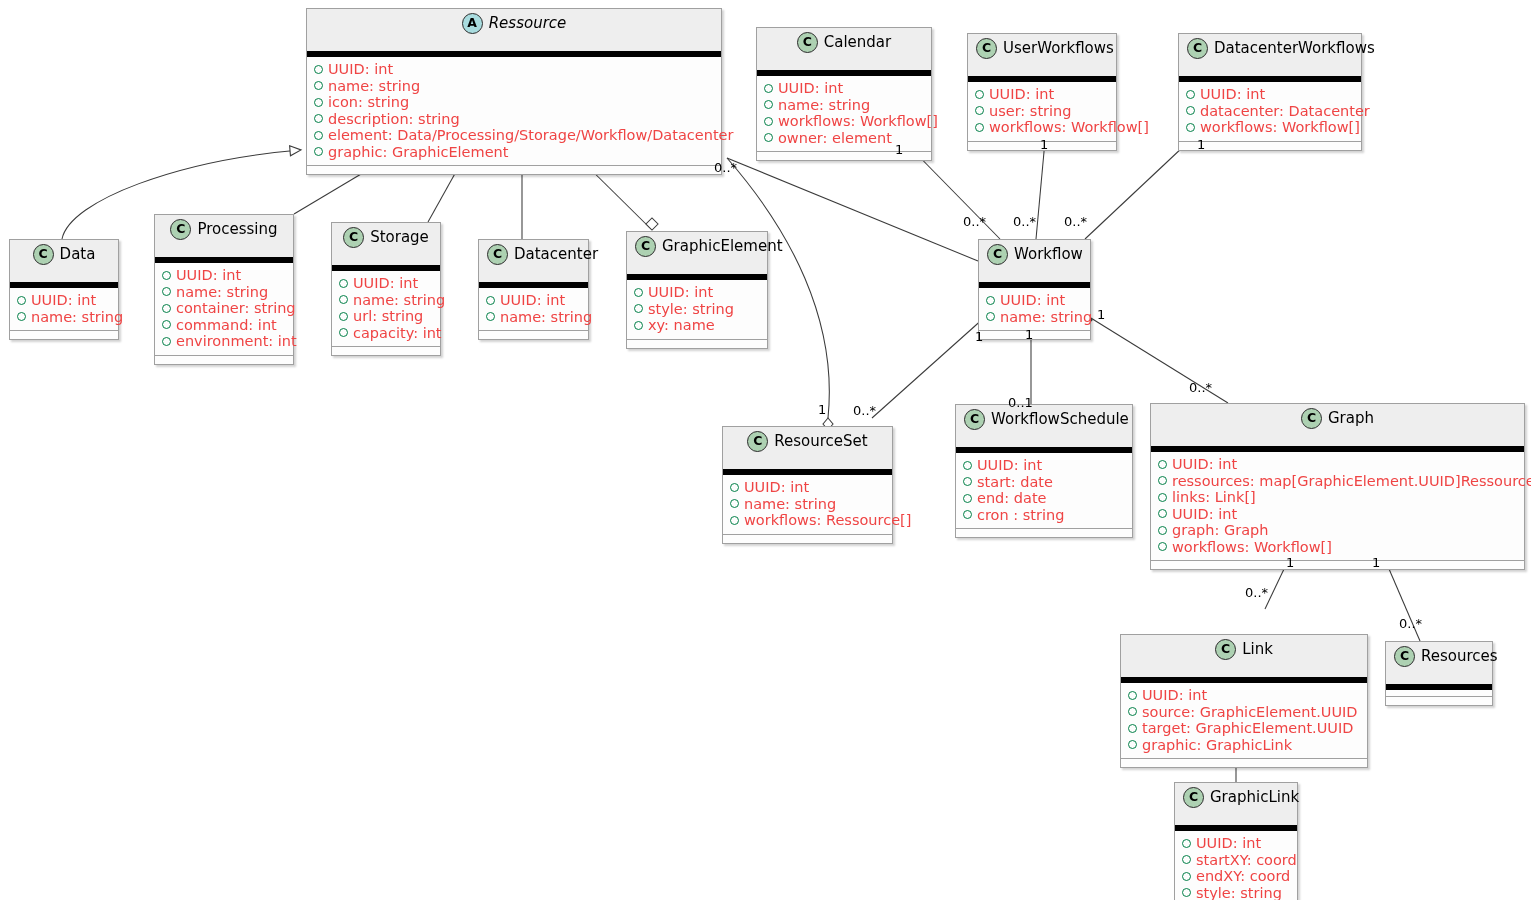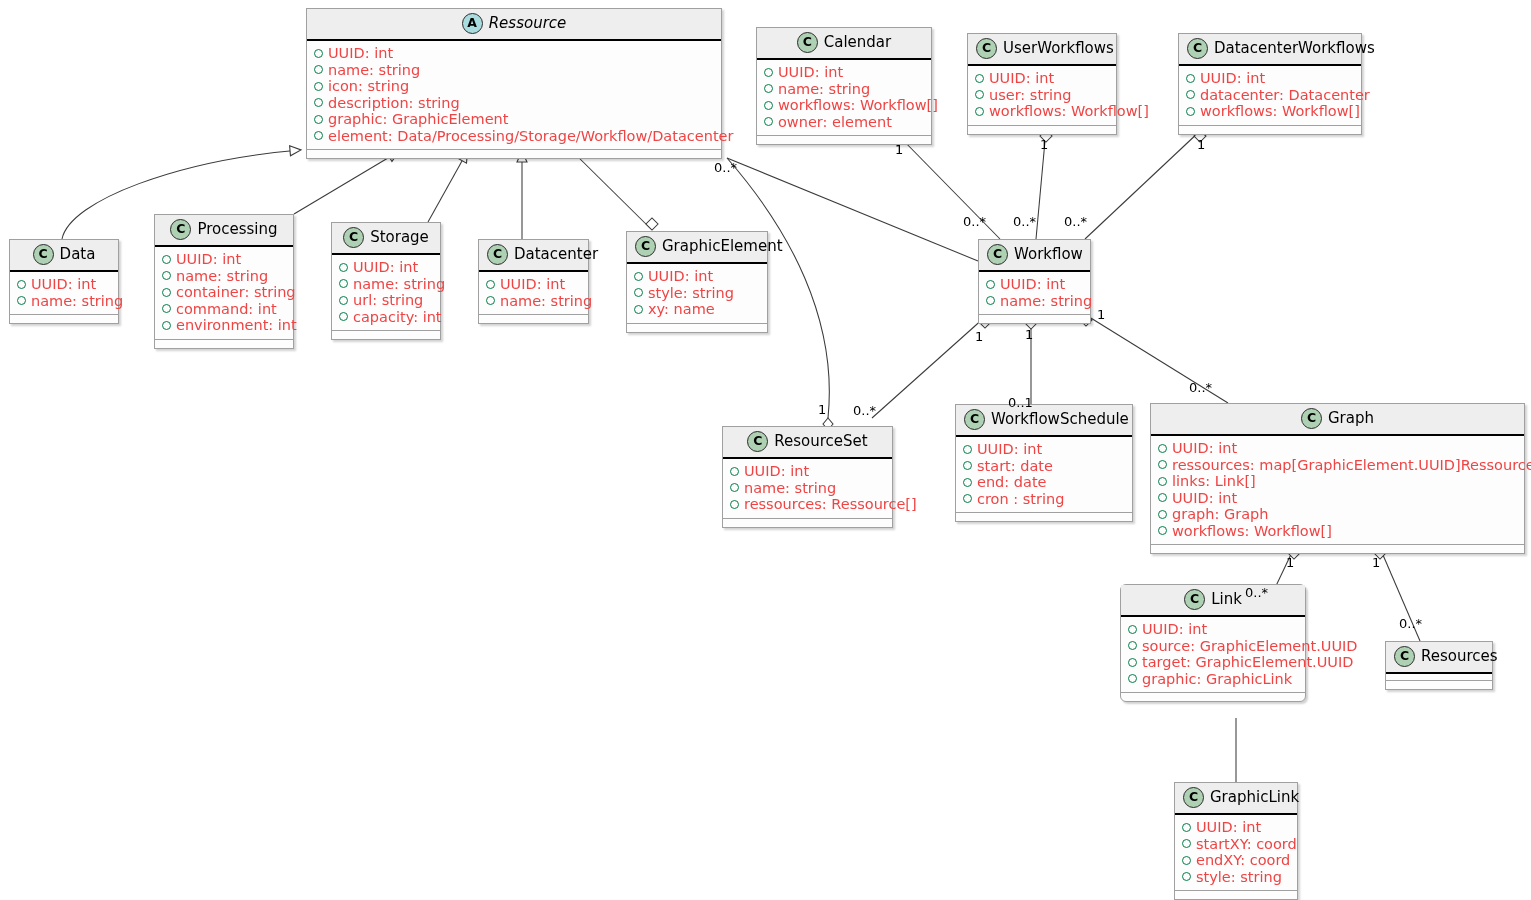--- a/index.html
+++ b/index.html
@@ -31,22 +31,22 @@
     position: absolute;
     box-sizing: border-box;
     border: 1px solid #a0a0a0;
     background: #fdfdfd;
     box-shadow: 2px 2px 2px rgba(0,0,0,0.18);
     z-index: 5;
   }
   .uml-header {
     box-sizing: border-box;
     background: #eeeeee;
-    border-bottom: 2px solid #000000;
-    padding: 4px 8px 5px 8px;
+    border-bottom: 6px solid #000000;
+    padding: 4px 8px 17px 8px;
     text-align: center;
     white-space: nowrap;
     line-height: 1;
   }
   .uml-title {
     font-size: 15px;
     color: #000000;
     vertical-align: middle;
   }
   .uml-title.abstract {
@@ -163,22 +163,22 @@
   </svg>
 
   <div id="classes">
       <div class="uml-class" style="left: 306px; top: 8px; width: 416px;">
         <div class="uml-header"><span class="stereo abs">A</span><span class="uml-title abstract">Ressource</span></div>
         <div class="uml-attrs">
           <div class="attr"><span class="vis"></span><span>UUID: int</span></div>
           <div class="attr"><span class="vis"></span><span>name: string</span></div>
           <div class="attr"><span class="vis"></span><span>icon: string</span></div>
           <div class="attr"><span class="vis"></span><span>description: string</span></div>
+          <div class="attr"><span class="vis"></span><span>element: Data/Processing/Storage/Workflow/Datacenter</span></div>
           <div class="attr"><span class="vis"></span><span>graphic: GraphicElement</span></div>
-          <div class="attr"><span class="vis"></span><span>element: Data/Processing/Storage/Workflow/Datacenter</span></div>
         </div>
         <div class="uml-ops"></div>
       </div>
       <div class="uml-class" style="left: 756px; top: 27px; width: 176px;">
         <div class="uml-header"><span class="stereo cls">C</span><span class="uml-title">Calendar</span></div>
         <div class="uml-attrs">
           <div class="attr"><span class="vis"></span><span>UUID: int</span></div>
           <div class="attr"><span class="vis"></span><span>name: string</span></div>
           <div class="attr"><span class="vis"></span><span>workflows: Workflow[]</span></div>
           <div class="attr"><span class="vis"></span><span>owner: element</span></div>
@@ -255,21 +255,21 @@
           <div class="attr"><span class="vis"></span><span>UUID: int</span></div>
           <div class="attr"><span class="vis"></span><span>name: string</span></div>
         </div>
         <div class="uml-ops"></div>
       </div>
       <div class="uml-class" style="left: 722px; top: 426px; width: 171px;">
         <div class="uml-header"><span class="stereo cls">C</span><span class="uml-title">ResourceSet</span></div>
         <div class="uml-attrs">
           <div class="attr"><span class="vis"></span><span>UUID: int</span></div>
           <div class="attr"><span class="vis"></span><span>name: string</span></div>
-          <div class="attr"><span class="vis"></span><span>ressources: Ressource[]</span></div>
+          <div class="attr"><span class="vis"></span><span>workflows: Ressource[]</span></div>
         </div>
         <div class="uml-ops"></div>
       </div>
       <div class="uml-class" style="left: 955px; top: 404px; width: 178px;">
         <div class="uml-header"><span class="stereo cls">C</span><span class="uml-title">WorkflowSchedule</span></div>
         <div class="uml-attrs">
           <div class="attr"><span class="vis"></span><span>UUID: int</span></div>
           <div class="attr"><span class="vis"></span><span>start: date</span></div>
           <div class="attr"><span class="vis"></span><span>end: date</span></div>
           <div class="attr"><span class="vis"></span><span>cron : string</span></div>
@@ -281,21 +281,21 @@
         <div class="uml-attrs">
           <div class="attr"><span class="vis"></span><span>UUID: int</span></div>
           <div class="attr"><span class="vis"></span><span>ressources: map[GraphicElement.UUID]Ressource</span></div>
           <div class="attr"><span class="vis"></span><span>links: Link[]</span></div>
           <div class="attr"><span class="vis"></span><span>UUID: int</span></div>
           <div class="attr"><span class="vis"></span><span>graph: Graph</span></div>
           <div class="attr"><span class="vis"></span><span>workflows: Workflow[]</span></div>
         </div>
         <div class="uml-ops"></div>
       </div>
-      <div class="uml-class" style="left: 1120px; top: 584px; width: 186px; border-radius: 6px;">
+      <div class="uml-class" style="left: 1120px; top: 634px; width: 248px;">
         <div class="uml-header"><span class="stereo cls">C</span><span class="uml-title">Link</span></div>
         <div class="uml-attrs">
           <div class="attr"><span class="vis"></span><span>UUID: int</span></div>
           <div class="attr"><span class="vis"></span><span>source: GraphicElement.UUID</span></div>
           <div class="attr"><span class="vis"></span><span>target: GraphicElement.UUID</span></div>
           <div class="attr"><span class="vis"></span><span>graphic: GraphicLink</span></div>
         </div>
         <div class="uml-ops"></div>
       </div>
       <div class="uml-class" style="left: 1385px; top: 641px; width: 108px;">

